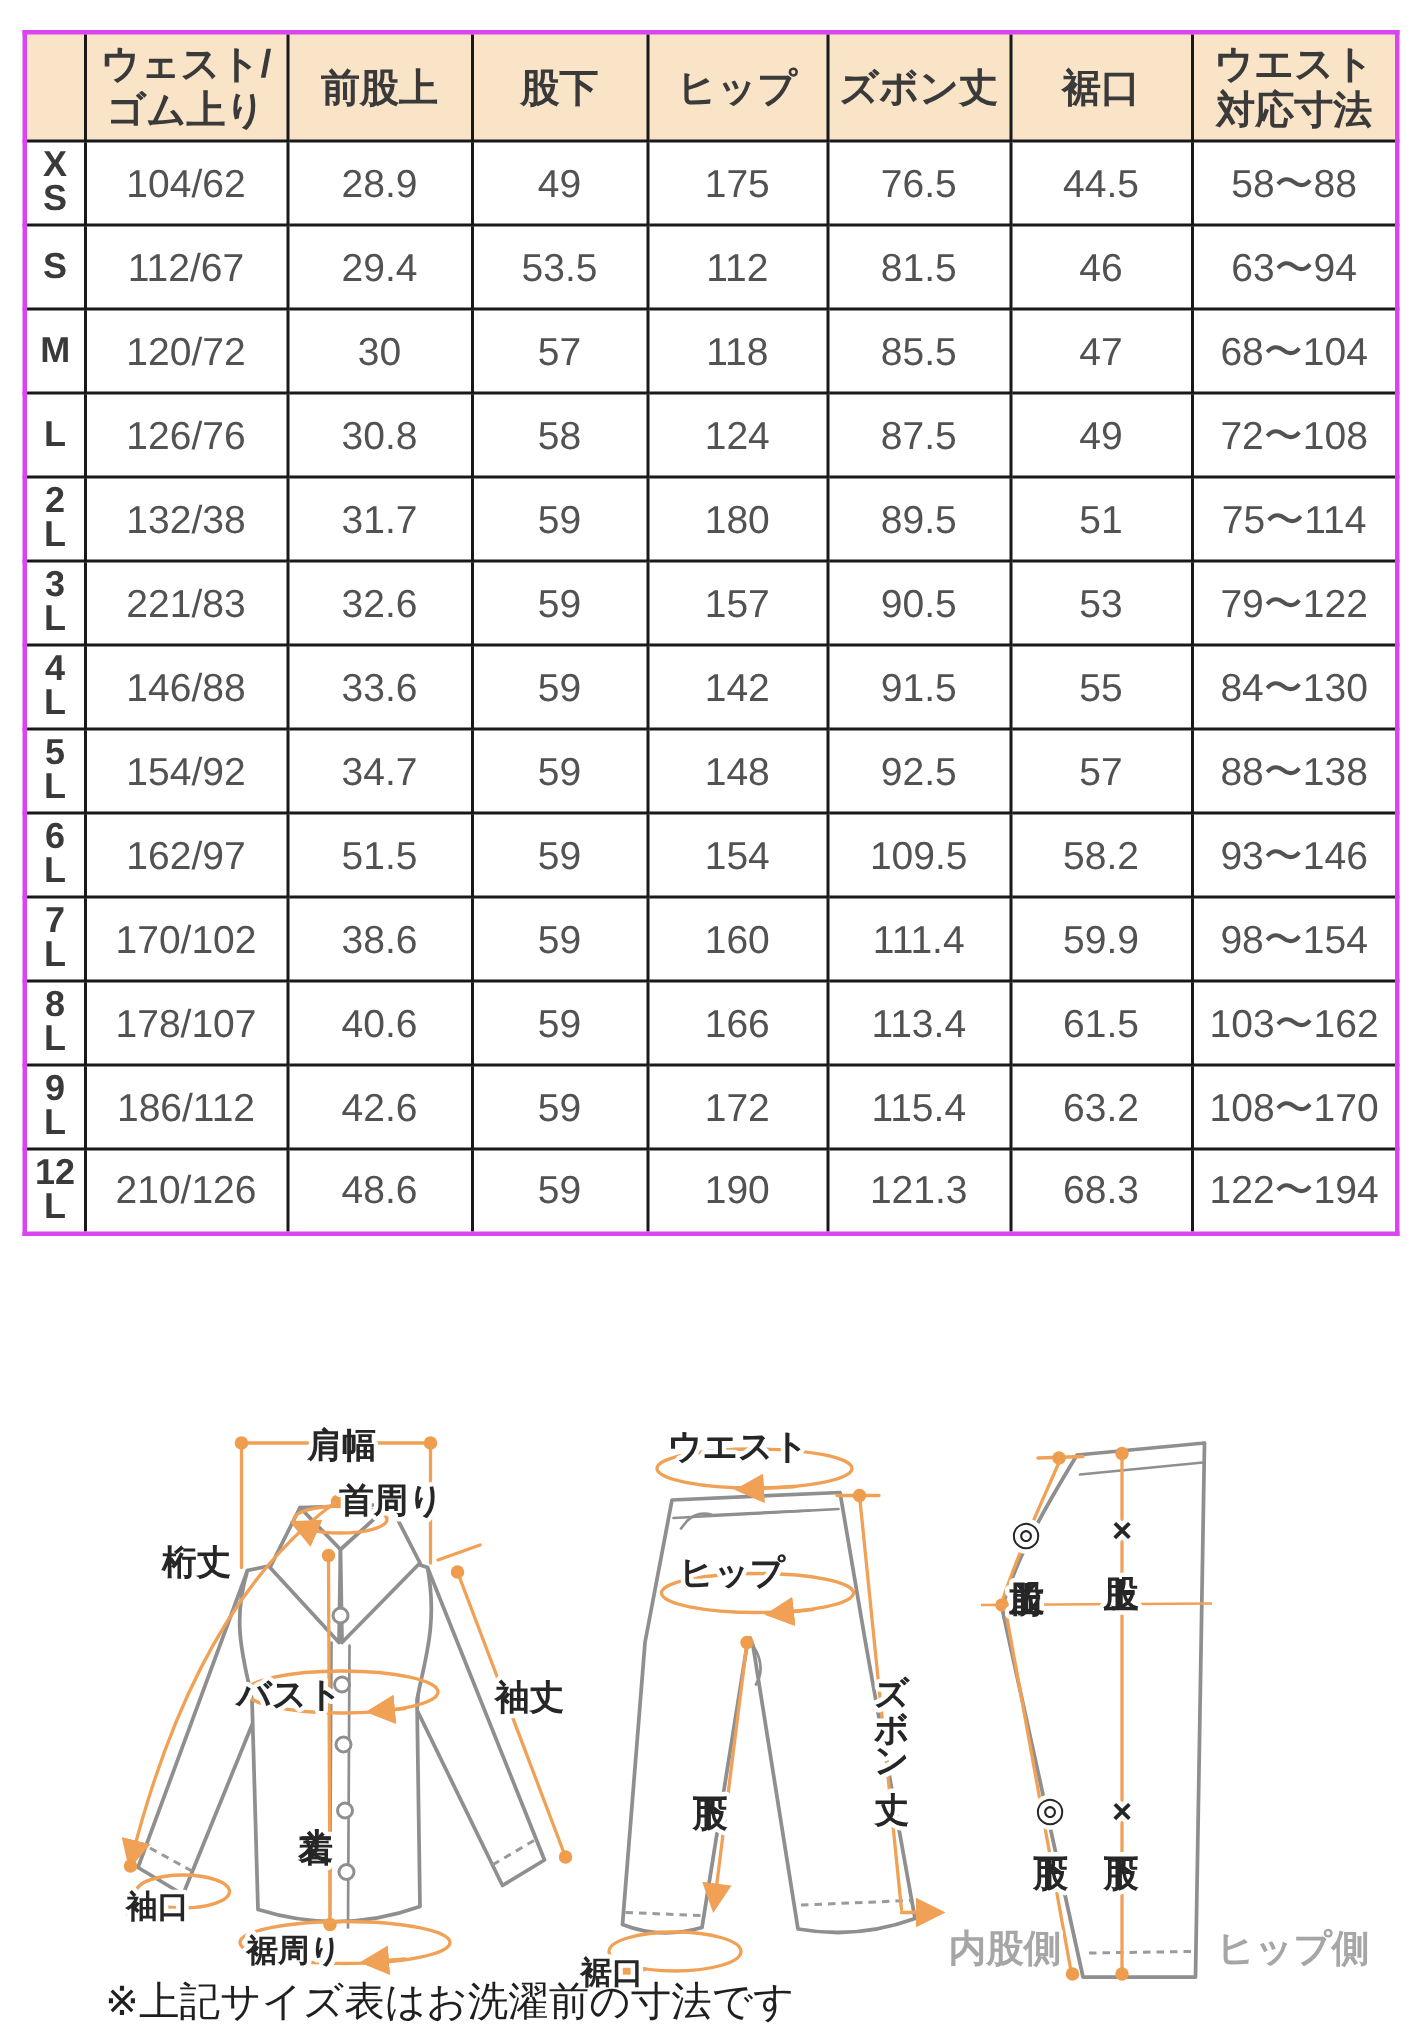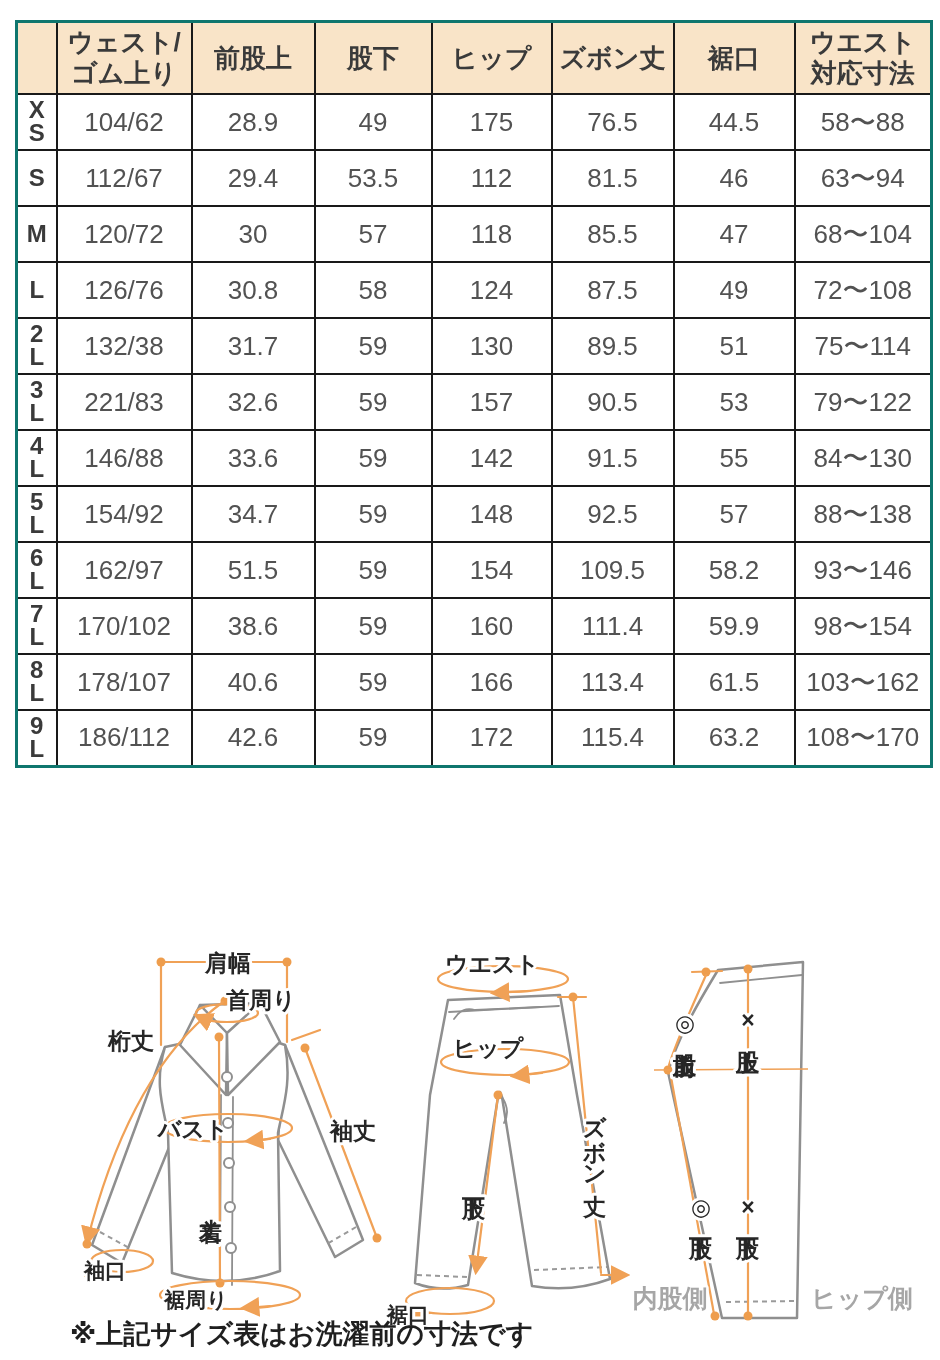--- a/index.html
+++ b/index.html
@@ -5,21 +5,21 @@
   html,body{margin:0;padding:0;}
   body{
     width:940px;height:1360px;position:relative;background:#ffffff;
     font-family:"Liberation Sans","DejaVu Sans",sans-serif;
     overflow:hidden;
   }
   
   .table-wrap{position:absolute;left:15px;top:20px;}
   table.size-table{
     border-collapse:collapse;table-layout:fixed;width:915px;
-    border:3px solid #0f766e;
+    border:3px solid #d946ef;
   }
   .size-table th,.size-table td{
     border:2px solid #191919;text-align:center;vertical-align:middle;
     white-space:pre-line;padding:0;
   }
   .size-table thead th{
     background:#f9e4c8;height:70px;font-size:26px;font-weight:bold;
     color:#3a3a3a;line-height:1.18;
   }
   .size-table tbody tr{height:56px;}
@@ -43,21 +43,21 @@
   }
   .garment{stroke:#8f8f8f;stroke-width:2.5;fill:#ffffff;stroke-linejoin:round;stroke-linecap:round;}
   .garment-thin{stroke:#8f8f8f;stroke-width:1.8;fill:none;stroke-linecap:round;}
   .dash{stroke:#9a9a9a;stroke-width:2;fill:none;stroke-dasharray:5 4;}
   .meas{stroke:#f0a156;stroke-width:2.2;fill:none;stroke-linecap:round;}
   .meas-thin{stroke:#f0a156;stroke-width:1.6;fill:none;}
   .dot{fill:#ee9d4d;stroke:none;}
   
   .note{
     position:absolute;left:70px;top:1316px;width:860px;
-    font-size:27px;font-weight:bold;color:#1f1f1f;
+    font-size:27px;font-weight:normal;color:#1f1f1f;
   }
 </style>
 </head>
 <body>
 
 <div class="table-wrap">
   <table class="size-table">
     <colgroup>
       <col style="width:40px">
         <col style="width:135px">
@@ -127,21 +127,21 @@
     <td>49</td>
     <td>72〜108</td>
   </tr>
 
   <tr class="size-row">
     <th>2
 L</th>
     <td>132/38</td>
     <td>31.7</td>
     <td>59</td>
-    <td>130</td>
+    <td>180</td>
     <td>89.5</td>
     <td>51</td>
     <td>75〜114</td>
   </tr>
 
   <tr class="size-row">
     <th>3
 L</th>
     <td>221/83</td>
     <td>32.6</td>
@@ -219,20 +219,31 @@
     <td>42.6</td>
     <td>59</td>
     <td>172</td>
     <td>115.4</td>
     <td>63.2</td>
     <td>108〜170</td>
   </tr>
 
 
 
+  <tr class="size-row">
+    <th>12
+L</th>
+    <td>210/126</td>
+    <td>48.6</td>
+    <td>59</td>
+    <td>190</td>
+    <td>121.3</td>
+    <td>68.3</td>
+    <td>122〜194</td>
+  </tr>
 </tbody>
   </table>
 </div>
 
 <svg class="fig" style="left:30px;top:945px;" width="360" height="380" viewBox="0 0 360 380">
   <defs>
     <marker id="arrA" markerWidth="9" markerHeight="9" refX="7" refY="4.5" orient="auto">
       <path d="M0,0 L9,4.5 L0,9 Z" fill="#f0a156"></path>
     </marker>
   </defs>

